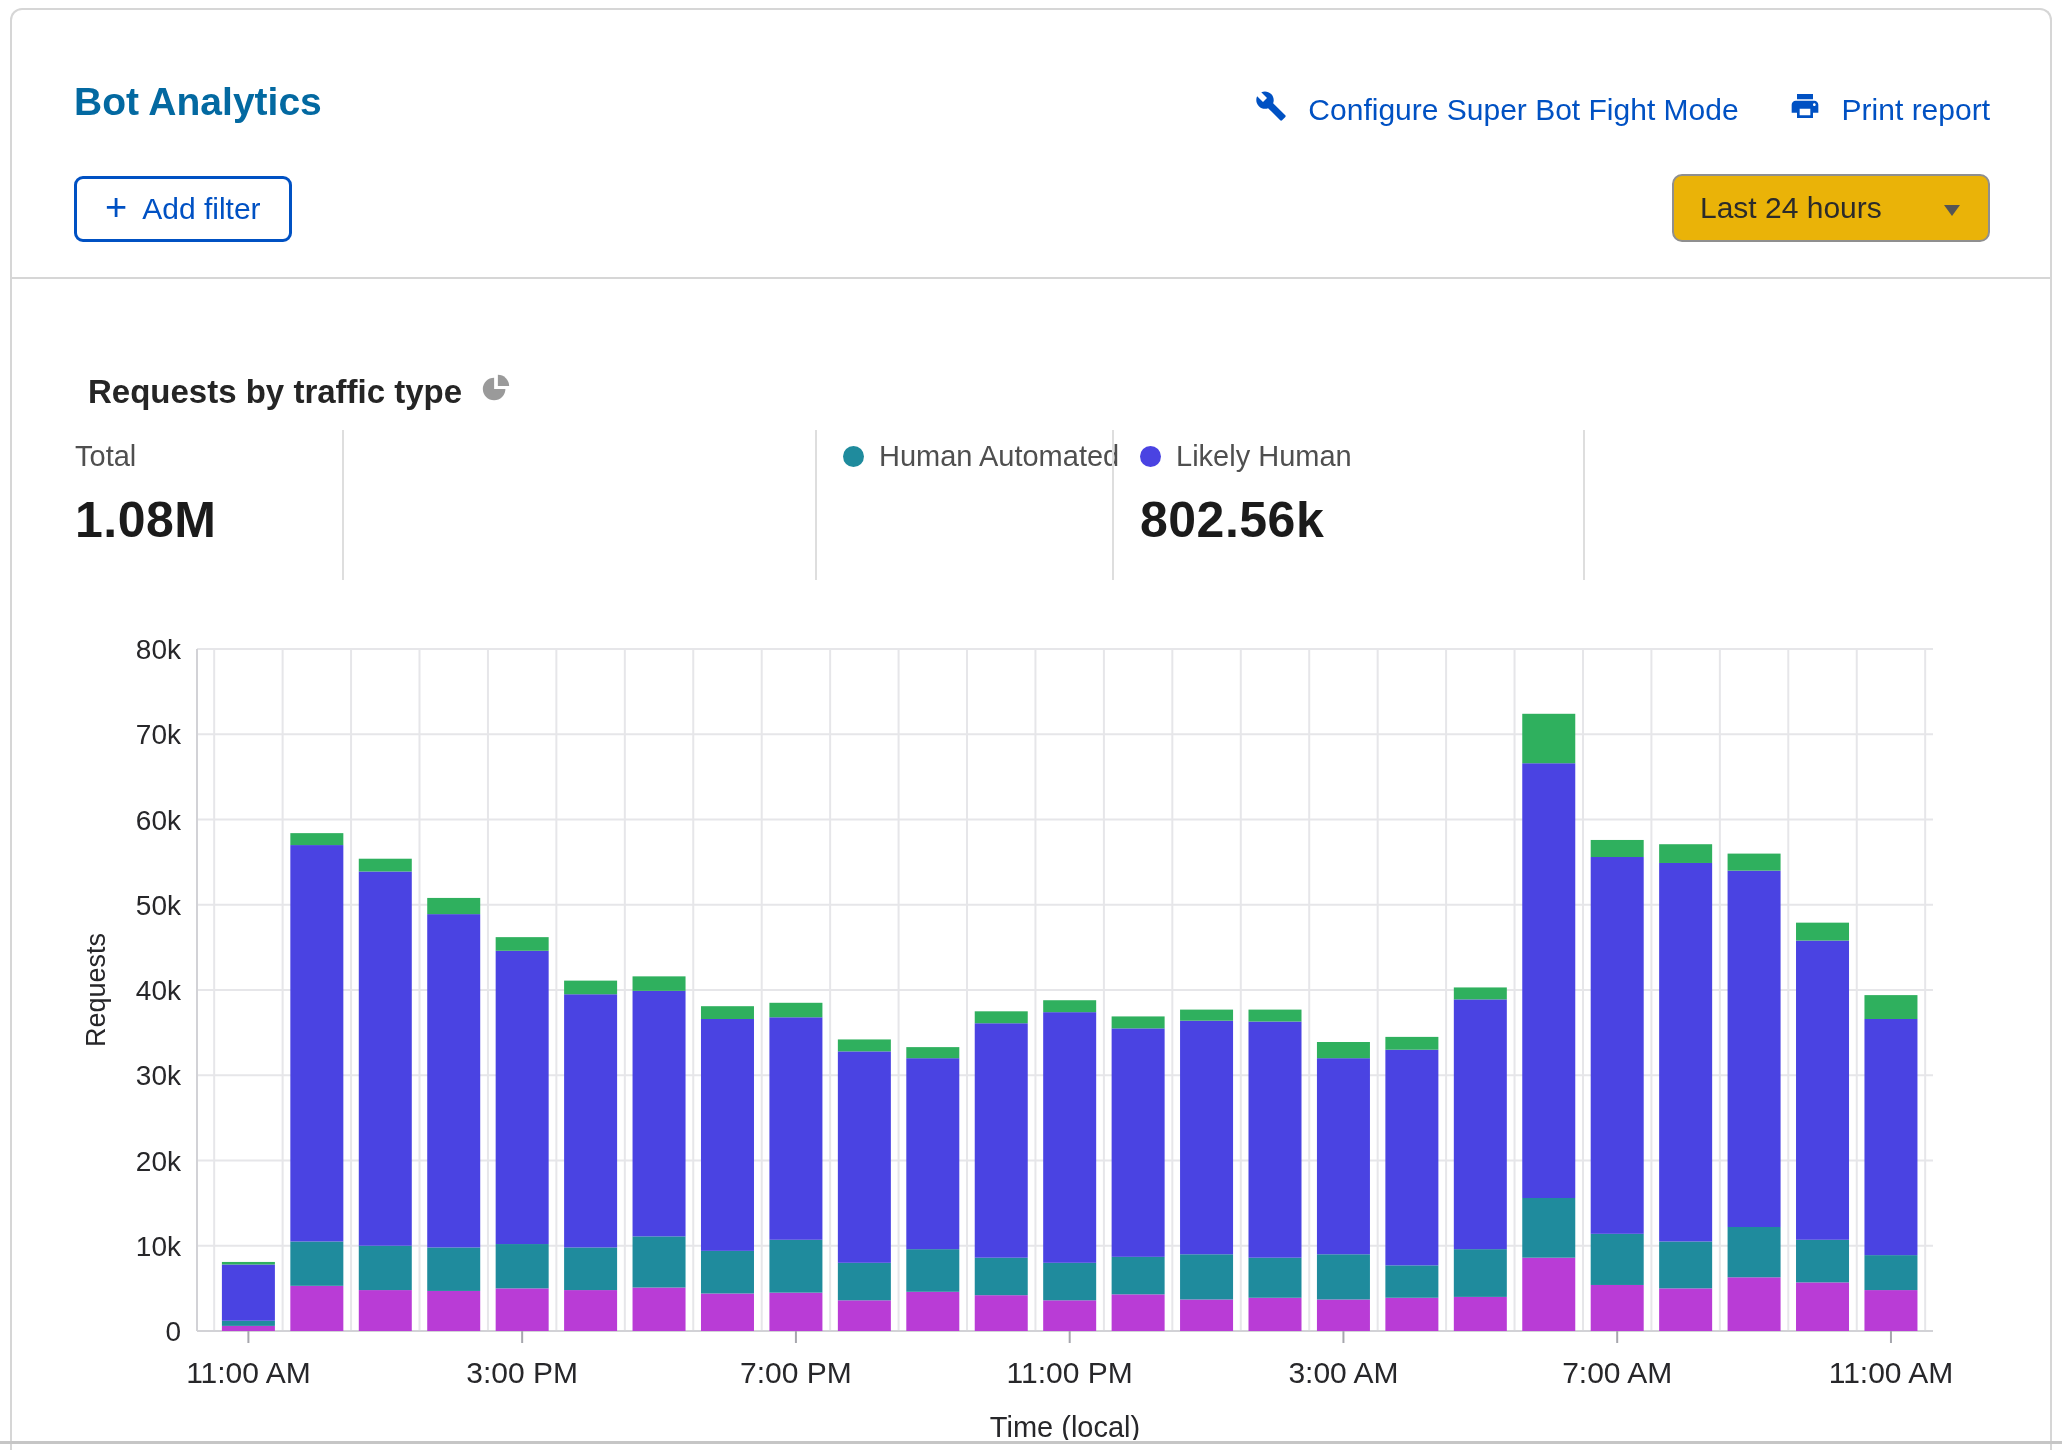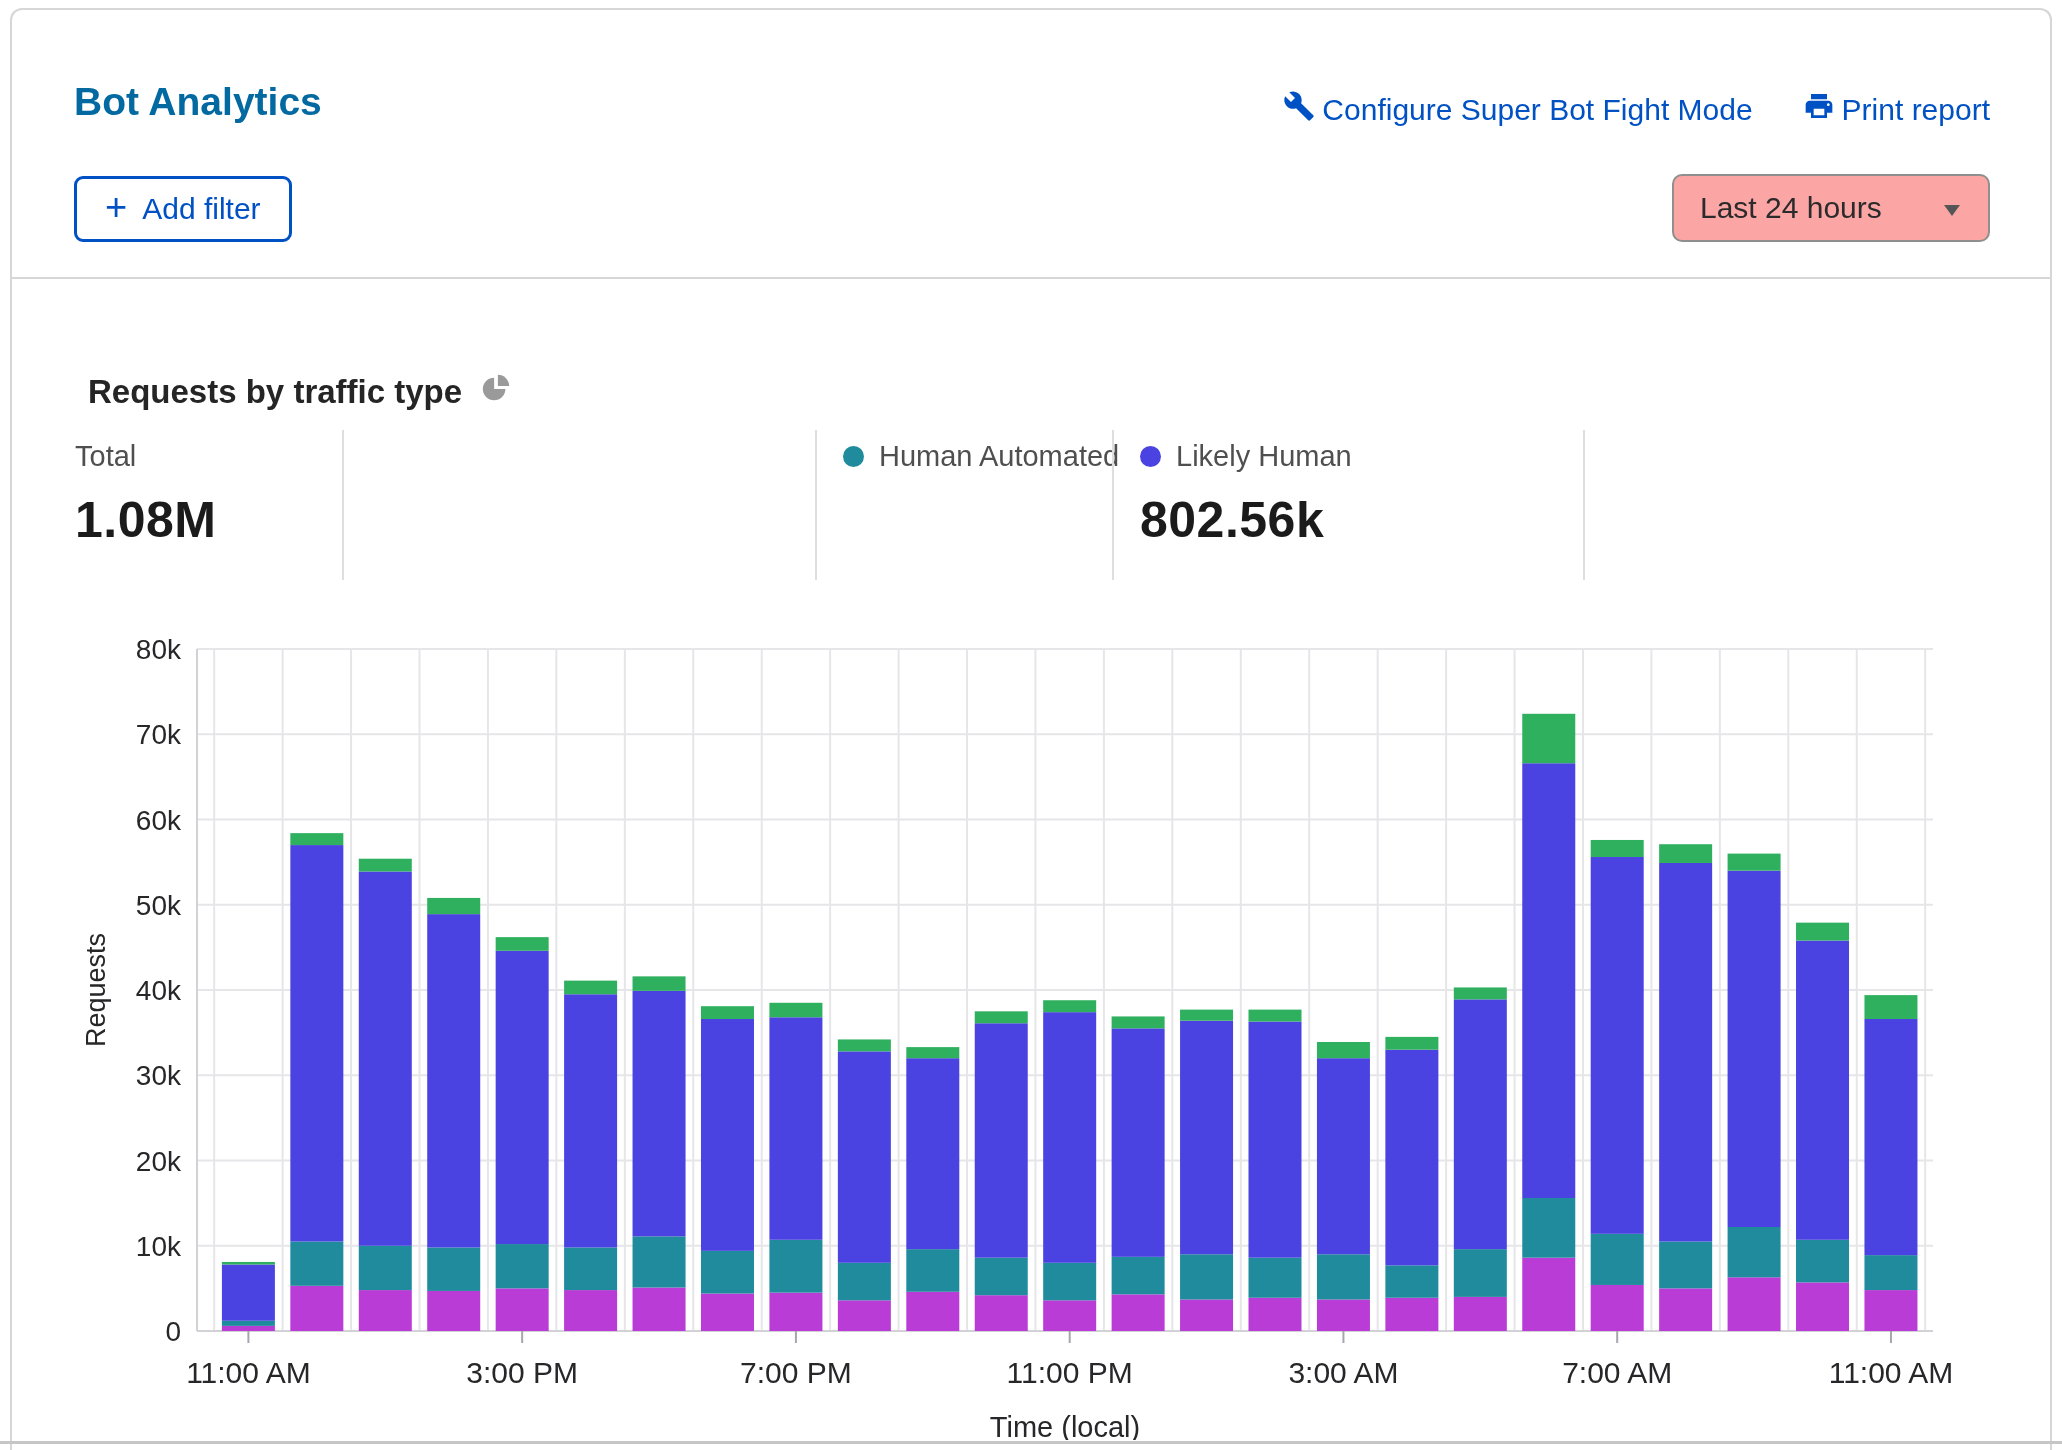--- a/index.html
+++ b/index.html
@@ -1,27 +1,27 @@
 <!DOCTYPE html>
 <html><head>
 <meta charset="utf-8">
 <style>
   html,body { margin:0; padding:0; background:#fff; }
   body { width:2062px; height:1450px; position:relative; font-family:"Liberation Sans", sans-serif; overflow:hidden; }
   .card { position:absolute; left:10px; top:8px; width:2038px; height:1440px;
           border:2px solid #d6d6d6; border-bottom:none; border-radius:12px 12px 0 0; background:#fff; }
   .page-title { position:absolute; left:62px; top:70px; font-size:39px; font-weight:700; color:#0369a1; margin:0; }
   .header-links { position:absolute; right:60px; top:80px; display:flex; gap:50px; align-items:center; }
-  .hlink { display:flex; align-items:center; gap:7px; color:#0051c3; font-size:30px; cursor:pointer; text-decoration:none; }
+  .hlink { display:flex; align-items:center; gap:21px; color:#0051c3; font-size:30px; cursor:pointer; text-decoration:none; }
   .add-filter { position:absolute; left:62px; top:166px; height:66px; padding:0 28px; background:#fff;
                 border:3px solid #0051c3; border-radius:9px; color:#0051c3; font-size:30px;
                 display:flex; align-items:center; gap:15px; cursor:pointer; font-family:inherit; }
   .add-filter .plus { font-size:38px; font-weight:400; line-height:1; margin-top:-4px; }
   .time-select { position:absolute; right:60px; top:164px; width:262px; height:64px; border:2px solid #8f8f8f;
-                 border-radius:10px; background:#fca5a5; font-size:30px; color:#2b2b2b;
+                 border-radius:10px; background:#eab308; font-size:30px; color:#2b2b2b;
                  display:flex; align-items:center; justify-content:space-between; padding:0 26px; cursor:pointer; }
   .header-divider { position:absolute; left:0; right:0; top:267px; border-top:2px solid #d6d6d6; }
   .section-title { position:absolute; left:62px; top:348px; margin:14px; font-size:33px; font-weight:700; color:#252525;
                    display:flex; align-items:center; gap:18px; }
   .stats { position:absolute; left:0; top:420px; width:100%; height:155px; }
   .stat { position:absolute; top:10px; }
   .stat-label { display:flex; align-items:center; gap:15px; font-size:29px; color:#4f4f4f; }
   .stat-dot { width:21px; height:21px; border-radius:50%; flex:0 0 auto; }
   .stat-value { margin-top:18px; font-size:50px; font-weight:700; color:#1b1b1b; letter-spacing:.5px; }
   .stat-divider { position:absolute; top:0; height:150px; border-left:2px solid #dedede; }

